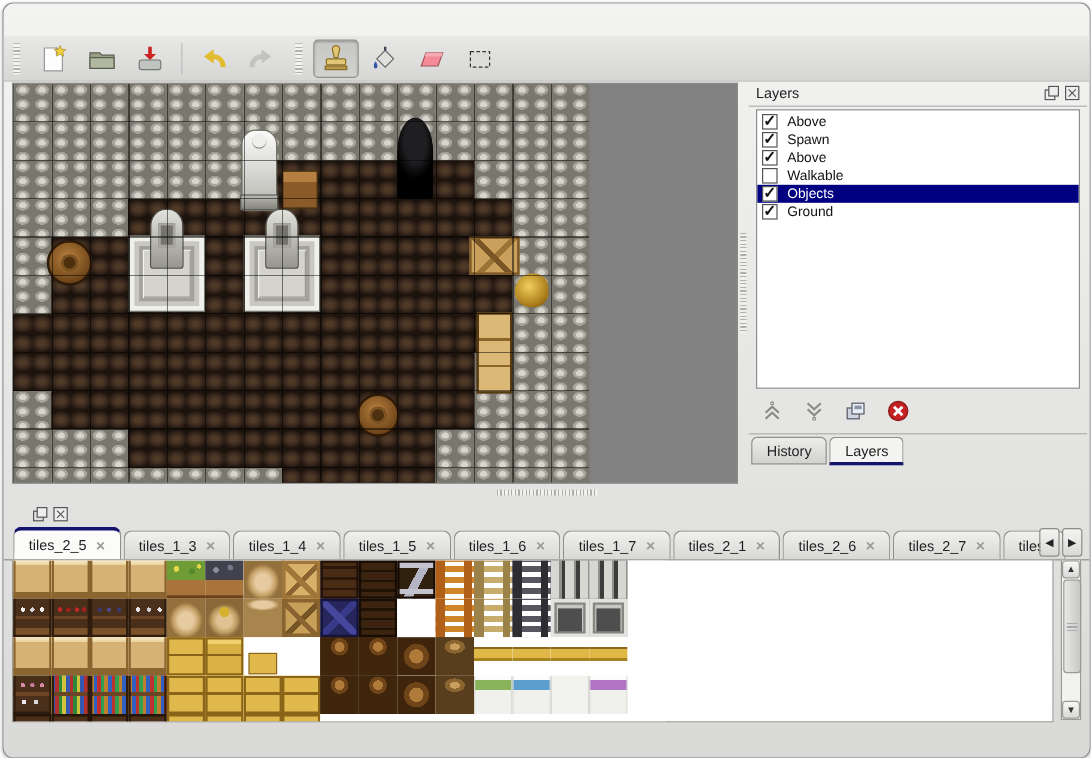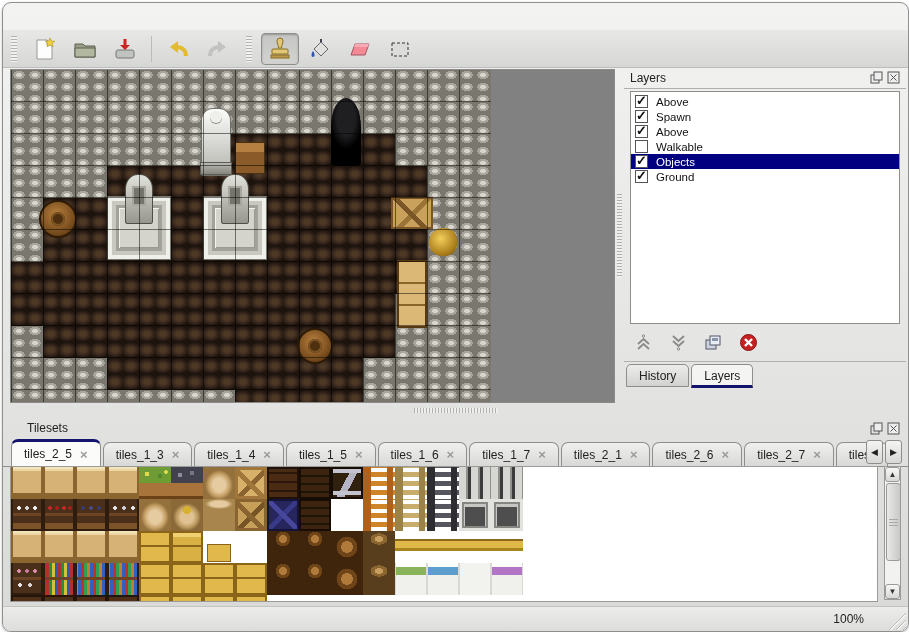--- a/index.html
+++ b/index.html
@@ -590,21 +590,20 @@
         <div class="dtab active">Layers</div>
       </div>
   </div>
 
   <div class="hsplit">
       <div class="grip"></div>
     </div>
 
   <div class="tilesets">
     <div class="ts-title">
-      <span class="t">Tilesets</span>
       <span class="dock-icons">
         <svg viewBox="0 0 13 13">
           <rect x="1" y="4" width="8" height="8" fill="none" stroke="#555"></rect>
           <rect x="4" y="1" width="8" height="8" fill="#eee" stroke="#555"></rect>
         </svg>
         <svg viewBox="0 0 13 13">
           <rect x="1" y="1" width="11" height="11" fill="#eee" stroke="#555"></rect>
           <path d="M3.5 3.5l6 6M9.5 3.5l-6 6" stroke="#555"></path>
         </svg>
       </span>
@@ -746,18 +745,14 @@
     </div>
     <div class="vscroll">
       <div class="sc-btn" style="top:0;">▲</div>
       <div class="sc-thumb" style="top:16px;height:76px;">
         <div class="ridges"></div>
       </div>
       <div class="sc-btn" style="bottom:0;">▼</div>
     </div>
   </div>
 
-  <div class="statusbar">
-    <span class="status-zoom">100%</span>
-    <div class="resize-grip"></div>
-  </div>
 
 </div>
 
 </body></html>

